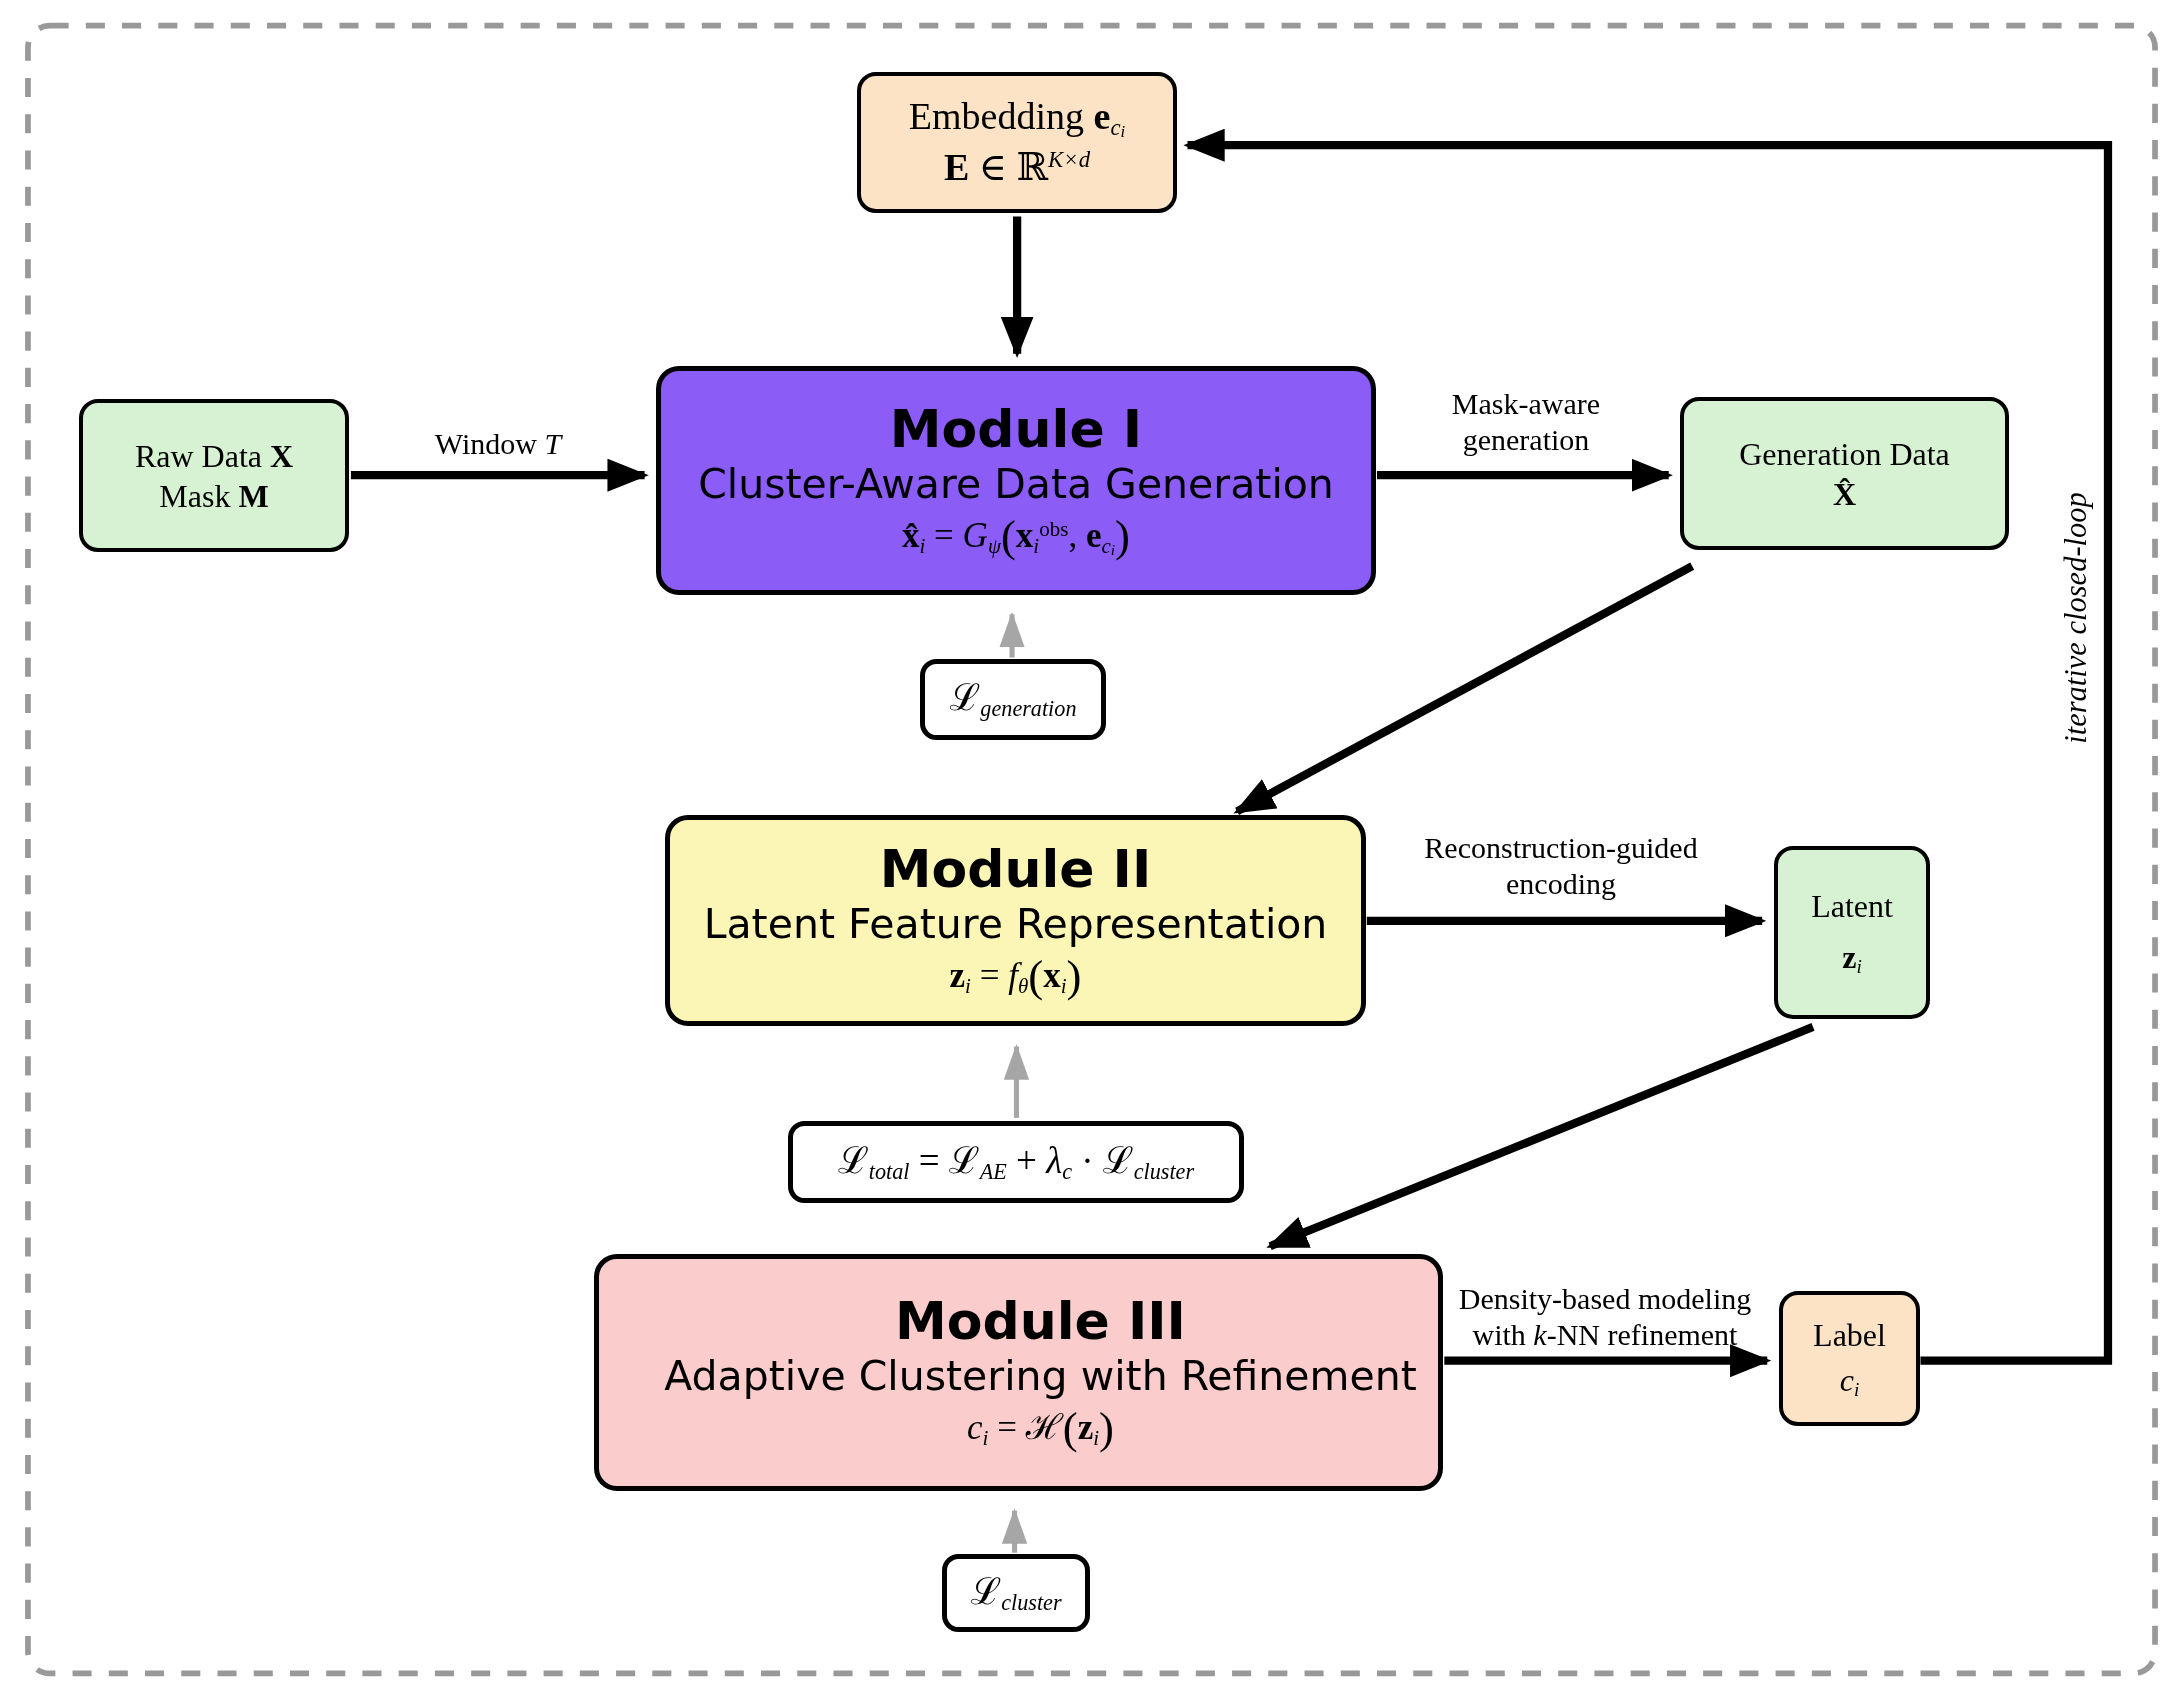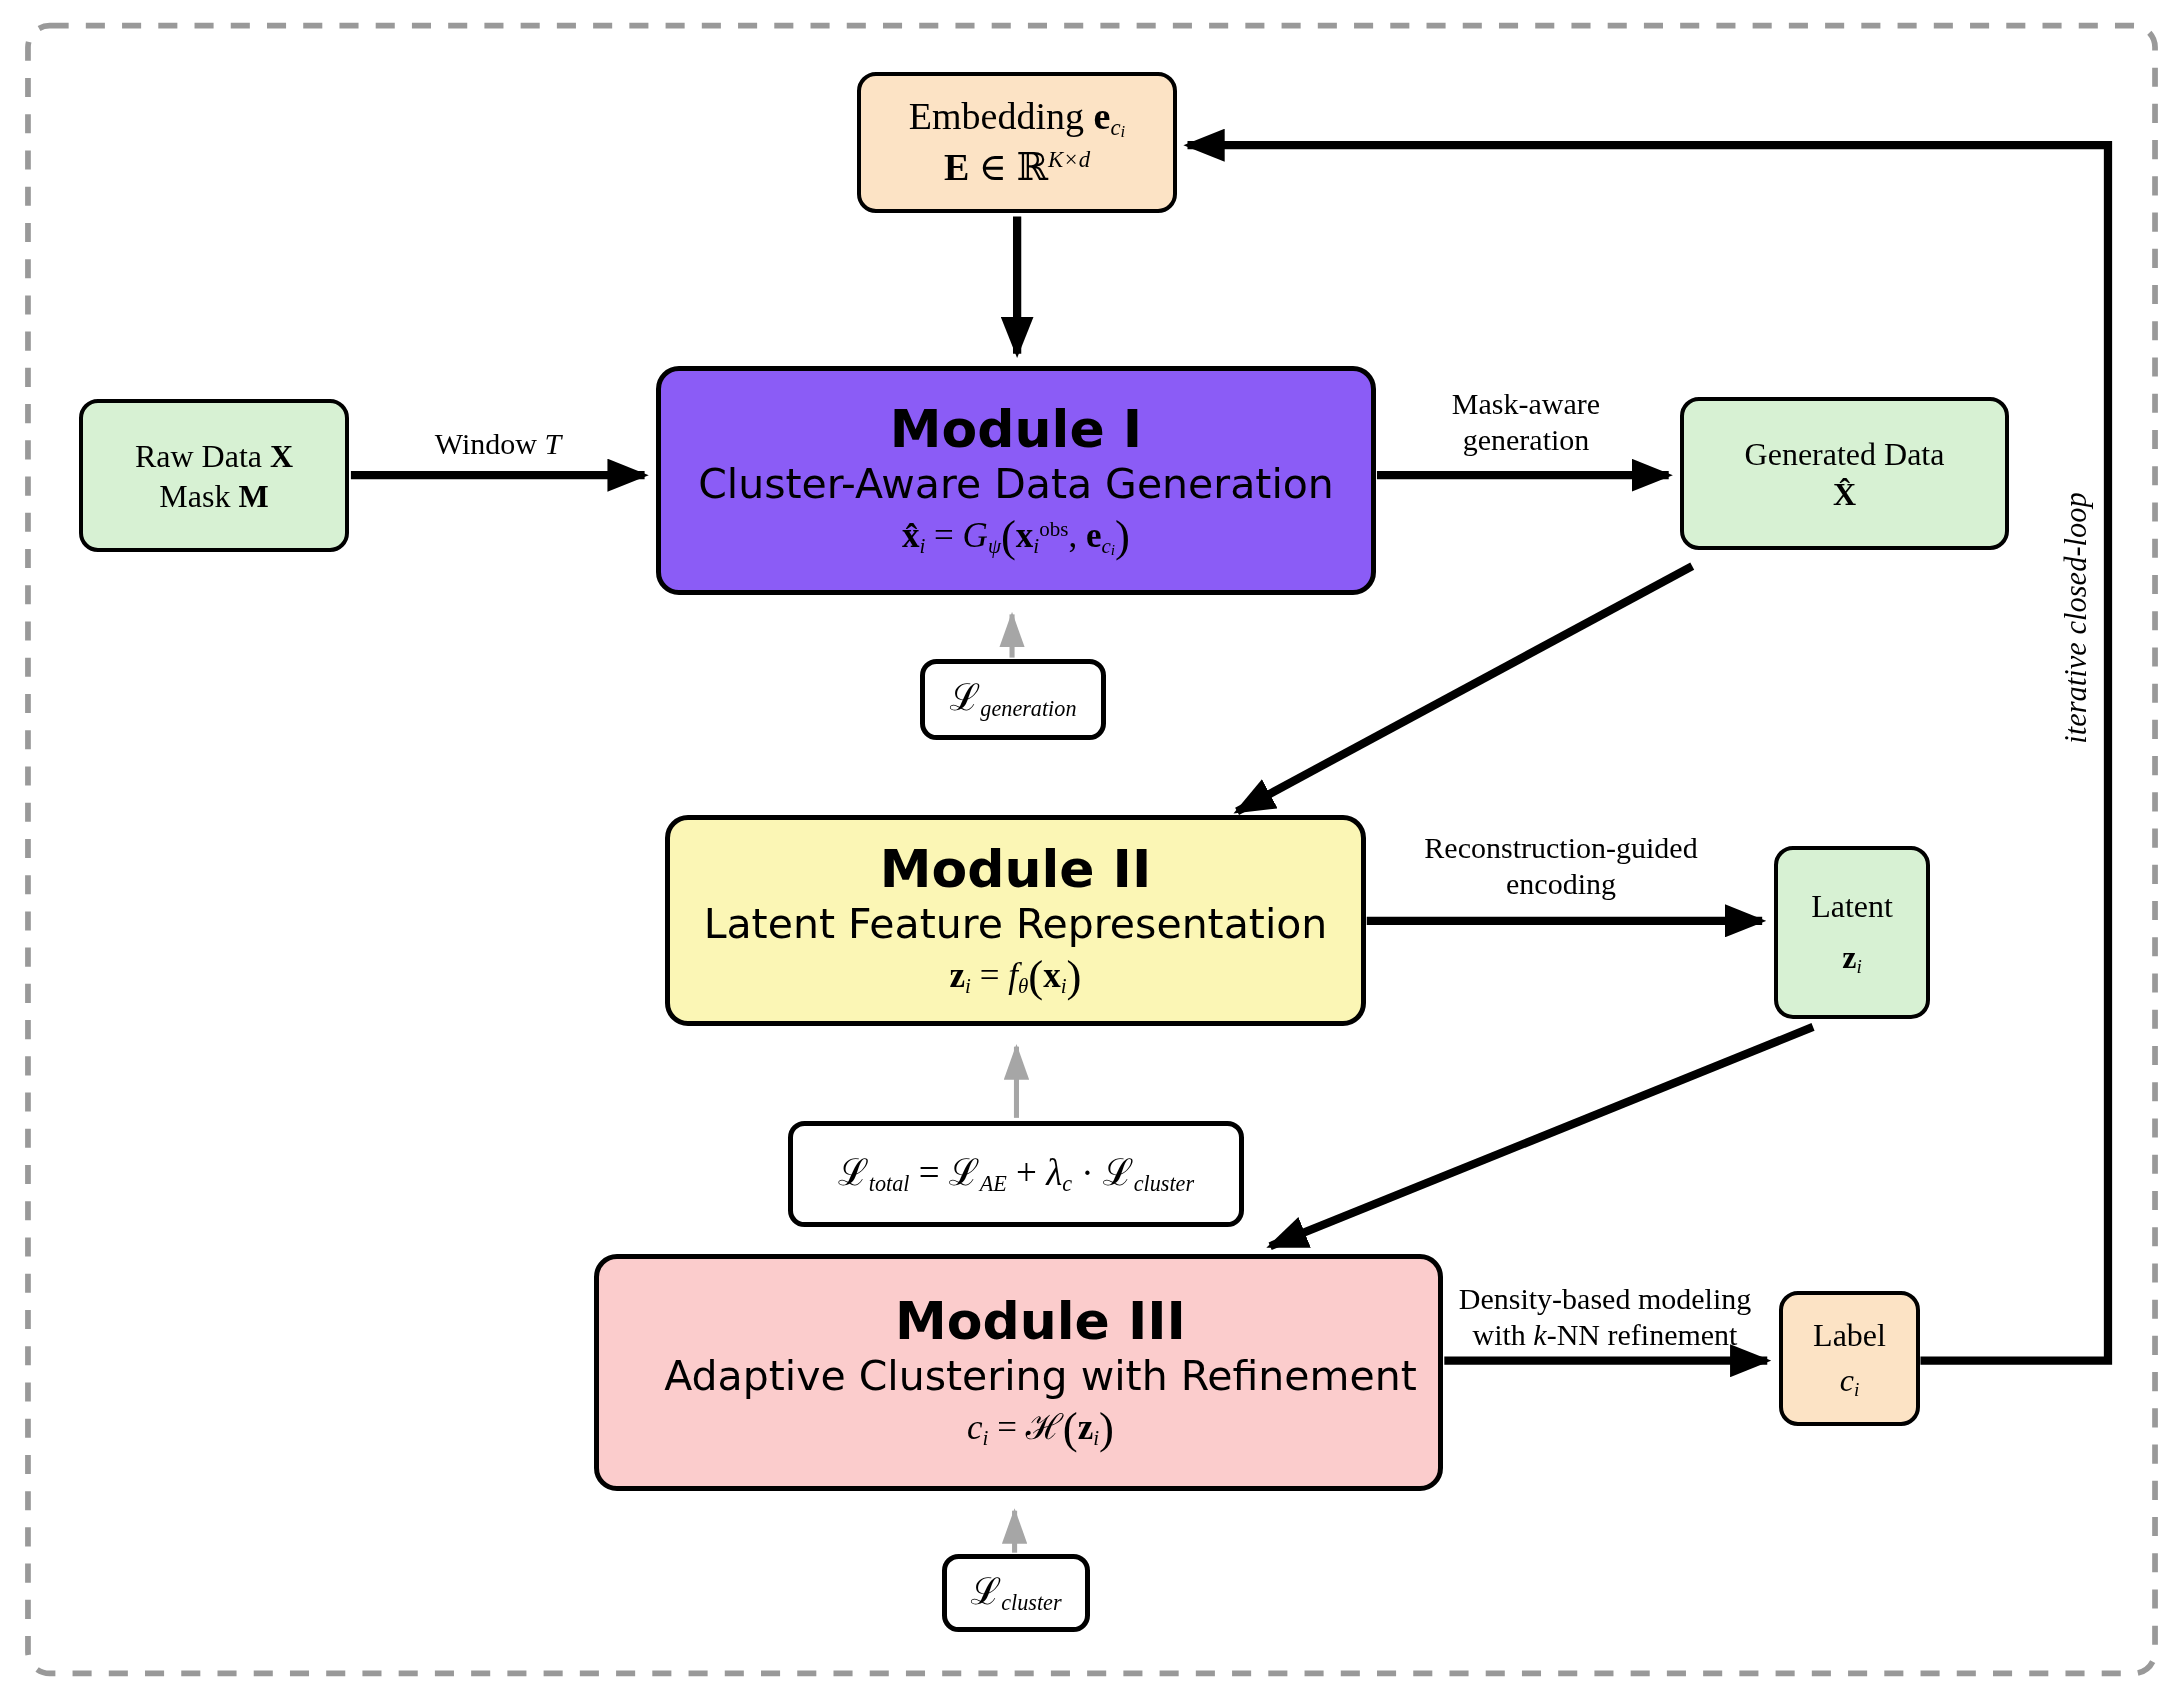--- a/index.html
+++ b/index.html
@@ -73,40 +73,40 @@
     <div class="sline"><span>Mask </span><span class="f-b">M</span></div>
   </div>
 
   <div class="node module" style="left: 656px; top: 366px; width: 720px; height: 229px; background: #8b5cf6;">
     <div class="mtitle sans">Module I</div>
     <div class="msub sans">Cluster-Aware Data Generation</div>
     <div class="mformula serif"><span class="f-b">x̂</span><span class="f-sub">i</span><span> = </span><span class="f-i">G</span><span class="f-sub">ψ</span><span class="f-p">(</span><span class="f-b">x</span><span class="f-sub">i</span><span class="f-sup">obs</span><span>, </span><span class="f-b">e</span><span class="f-sub">c</span><span class="f-ss">i</span><span class="f-p">)</span></div>
   </div>
 
   <div class="node" style="left: 1680px; top: 397px; width: 329px; height: 153px; background: rgb(215, 241, 211);">
-    <div class="sline"><span>Generated Data</span></div>
+    <div class="sline"><span>Generation Data</span></div>
     <div class="sline"><span class="f-b">X̂</span></div>
   </div>
 
   <div class="node loss" style="left: 920px; top: 659px; width: 186px; height: 81px; background: rgb(255, 255, 255);">
     <div class="lformula"><span>ℒ</span><span class="f-sub">generation</span></div>
   </div>
 
   <div class="node" style="left: 1774px; top: 846px; width: 156px; height: 173px; gap: 11.4px; background: rgb(215, 241, 211);">
     <div class="sline"><span>Latent</span></div>
     <div class="sline"><span class="f-b">z</span><span class="f-sub">i</span></div>
   </div>
 
   <div class="node module" style="left: 665px; top: 815px; width: 701px; height: 211px; background: rgb(251, 246, 181);">
     <div class="mtitle sans">Module II</div>
     <div class="msub sans">Latent Feature Representation</div>
     <div class="mformula serif"><span class="f-b">z</span><span class="f-sub">i</span><span> = </span><span class="f-i">f</span><span class="f-sub">θ</span><span class="f-p">(</span><span class="f-b">x</span><span class="f-sub">i</span><span class="f-p">)</span></div>
   </div>
 
-  <div class="node loss" style="left: 788px; top: 1121px; width: 456px; height: 106px; background: rgb(255, 255, 255); justify-content: center;">
+  <div class="node loss" style="left: 788px; top: 1121px; width: 456px; height: 82px; background: rgb(255, 255, 255); justify-content: center;">
     <div class="lformula"><span>ℒ</span><span class="f-sub">total</span><span> = </span><span>ℒ</span><span class="f-sub">AE</span><span> + </span><span class="f-i">λ</span><span class="f-sub">c</span><span> · </span><span>ℒ</span><span class="f-sub">cluster</span></div>
   </div>
 
   <div class="node module" style="left: 594px; top: 1254px; width: 849px; height: 237px; background: rgb(251, 204, 204); padding-left: 44px;">
     <div class="mtitle sans">Module III</div>
     <div class="msub sans">Adaptive Clustering with Refinement</div>
     <div class="mformula serif"><span class="f-i">c</span><span class="f-sub">i</span><span> = </span><span>ℋ</span><span class="f-p">(</span><span class="f-b">z</span><span class="f-sub">i</span><span class="f-p">)</span></div>
   </div>
 
   <div class="node" style="left: 1779px; top: 1291px; width: 141px; height: 135px; gap: 5.1px; background: rgb(252, 227, 197);">

